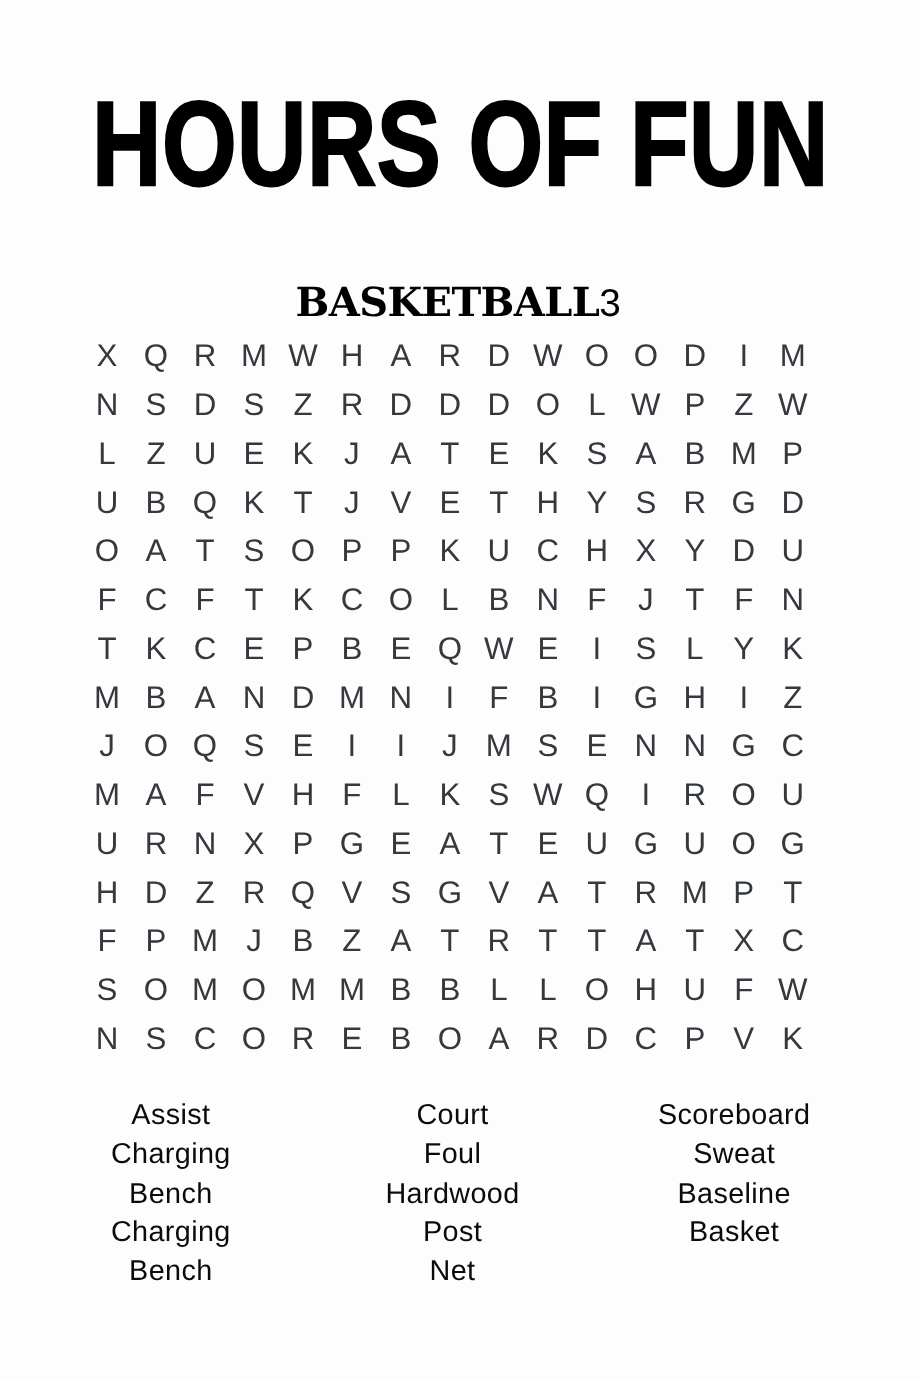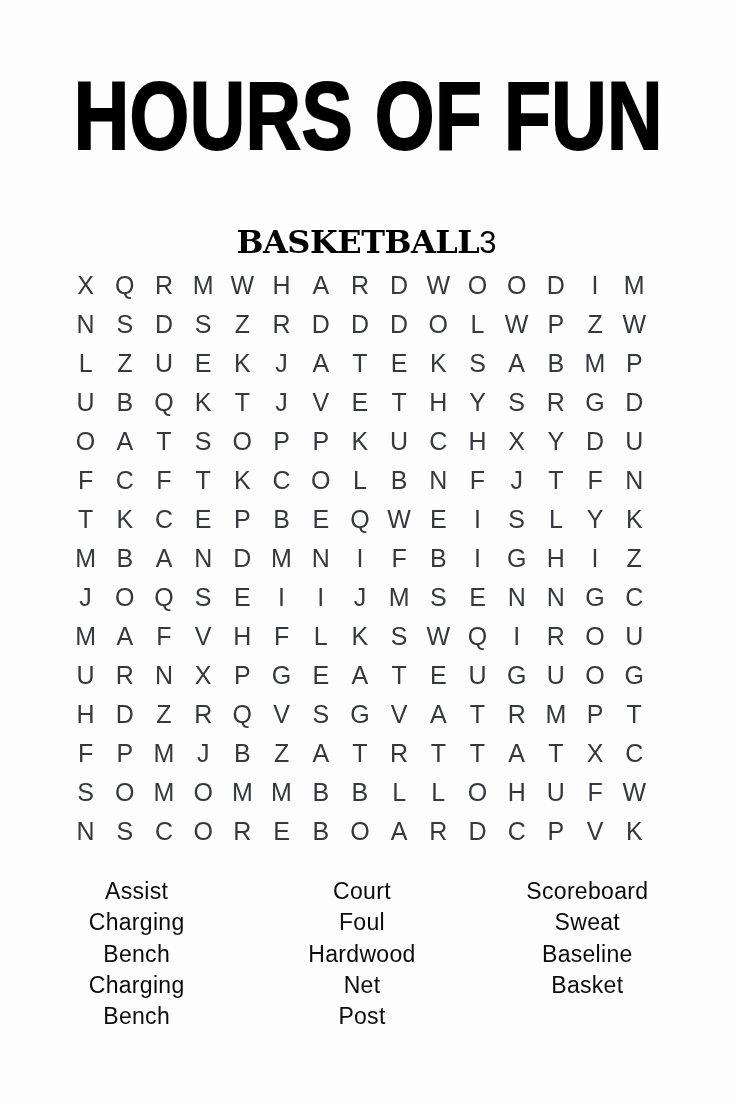--- a/index.html
+++ b/index.html
@@ -339,22 +339,22 @@
         <div class="word">Assist</div>
         <div class="word">Charging</div>
         <div class="word">Bench</div>
         <div class="word">Charging</div>
         <div class="word">Bench</div>
       </div>
       <div class="word-col">
         <div class="word">Court</div>
         <div class="word">Foul</div>
         <div class="word">Hardwood</div>
+        <div class="word">Post</div>
         <div class="word">Net</div>
-        <div class="word">Post</div>
       </div>
       <div class="word-col">
         <div class="word">Scoreboard</div>
         <div class="word">Sweat</div>
         <div class="word">Baseline</div>
         <div class="word">Basket</div>
       </div>
     </div>
 
 </div>

